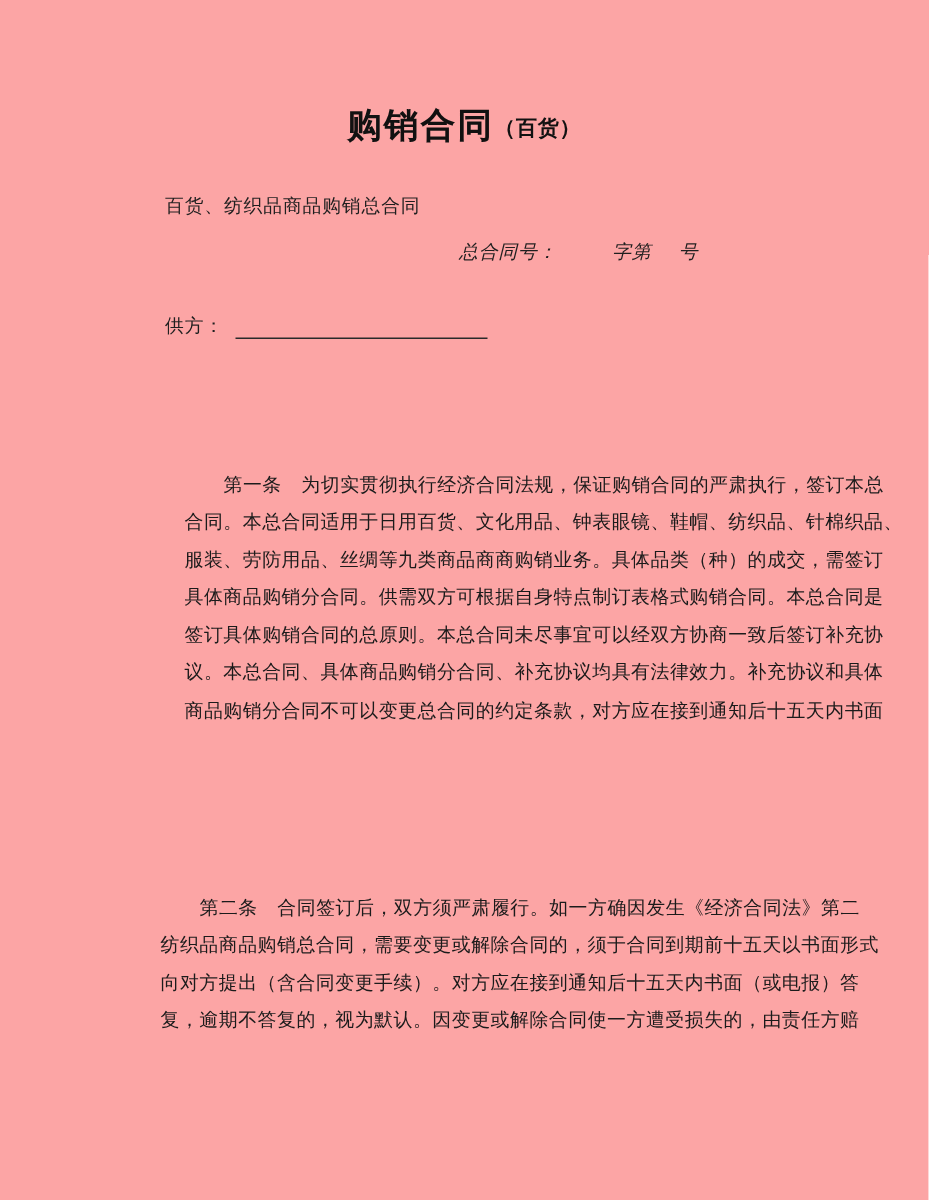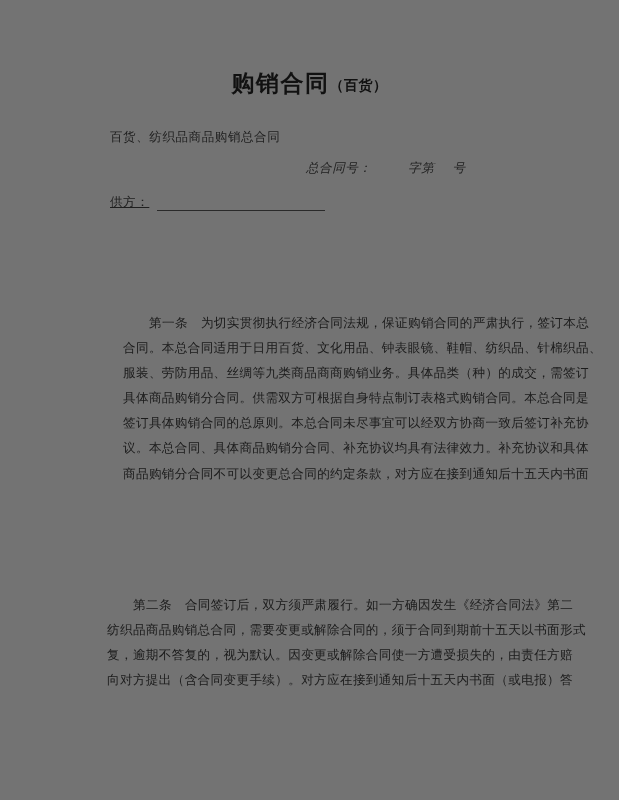--- a/index.html
+++ b/index.html
@@ -8,21 +8,21 @@
     background: #ffffff;
   }
   body {
     font-family: "Liberation Serif", "DejaVu Serif", serif;
     color: #1a1a1a;
   }
   .page {
     position: relative;
     width: 619px;
     height: 800px;
-    background: #737373;
+    background: #fca5a5;
     overflow: hidden;
     box-sizing: border-box;
   }
 
   
   .doc-title {
     position: absolute;
     left: 0;
     top: 68px;
     width: 619px;
@@ -76,21 +76,21 @@
     position: absolute;
     left: 110px;
     font-family: "DejaVu Sans", sans-serif;
     font-size: 12.5px;
     letter-spacing: 0.6px;
     color: #1f1f1f;
     white-space: nowrap;
     display: flex;
     align-items: flex-end;
   }
-  .party-row.supplier { top: 194px; text-decoration: underline; }
+  .party-row.supplier { top: 209px; }
   .party-row.buyer    { top: 255px; }
   .party-label {
     display: inline-block;
   }
   .party-blank {
     display: inline-block;
     width: 168px;
     margin-left: 8px;
     border-bottom: 1.3px solid #2a2a2a;
     height: 14px;
@@ -142,17 +142,17 @@
     <div class="body-line">服装、劳防用品、丝绸等九类商品商商购销业务。具体品类（种）的成交，需签订</div>
     <div class="body-line">具体商品购销分合同。供需双方可根据自身特点制订表格式购销合同。本总合同是</div>
     <div class="body-line">签订具体购销合同的总原则。本总合同未尽事宜可以经双方协商一致后签订补充协</div>
     <div class="body-line">议。本总合同、具体商品购销分合同、补充协议均具有法律效力。补充协议和具体</div>
     <div class="body-line">商品购销分合同不可以变更总合同的约定条款，对方应在接到通知后十五天内书面</div>
   </div>
 
   <div class="body-block p2">
     <div class="body-line indent">第二条   合同签订后，双方须严肃履行。如一方确因发生《经济合同法》第二</div>
     <div class="body-line">纺织品商品购销总合同，需要变更或解除合同的，须于合同到期前十五天以书面形式</div>
+    <div class="body-line">向对方提出（含合同变更手续）。对方应在接到通知后十五天内书面（或电报）答</div>
     <div class="body-line">复，逾期不答复的，视为默认。因变更或解除合同使一方遭受损失的，由责任方赔</div>
-    <div class="body-line">向对方提出（含合同变更手续）。对方应在接到通知后十五天内书面（或电报）答</div>
   </div>
 
 </div>
 
 </body></html>

